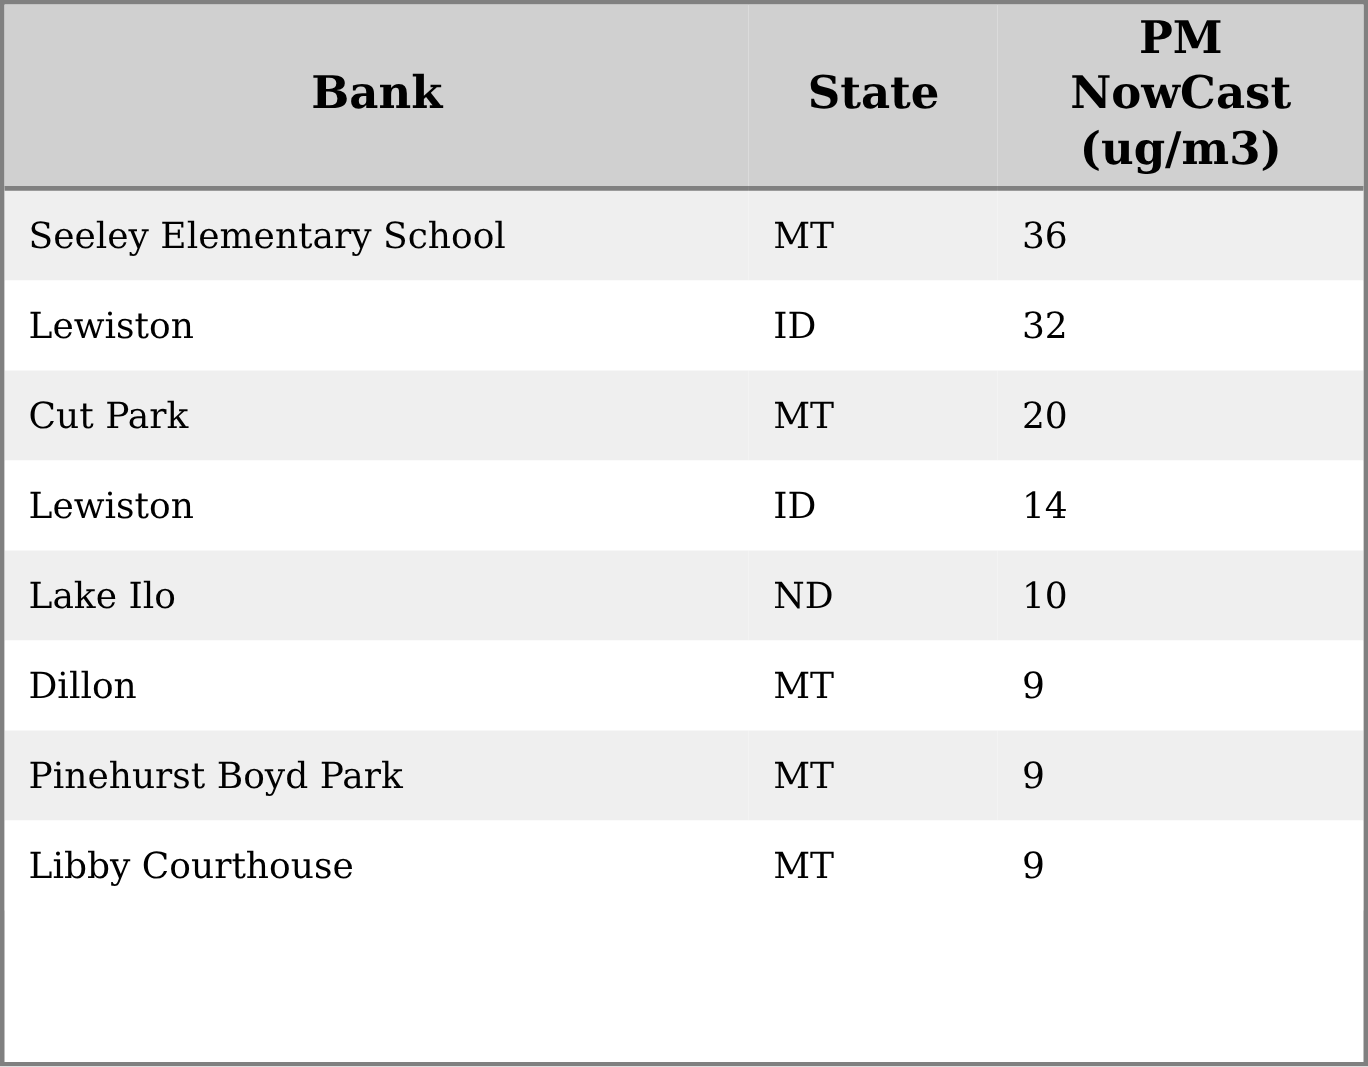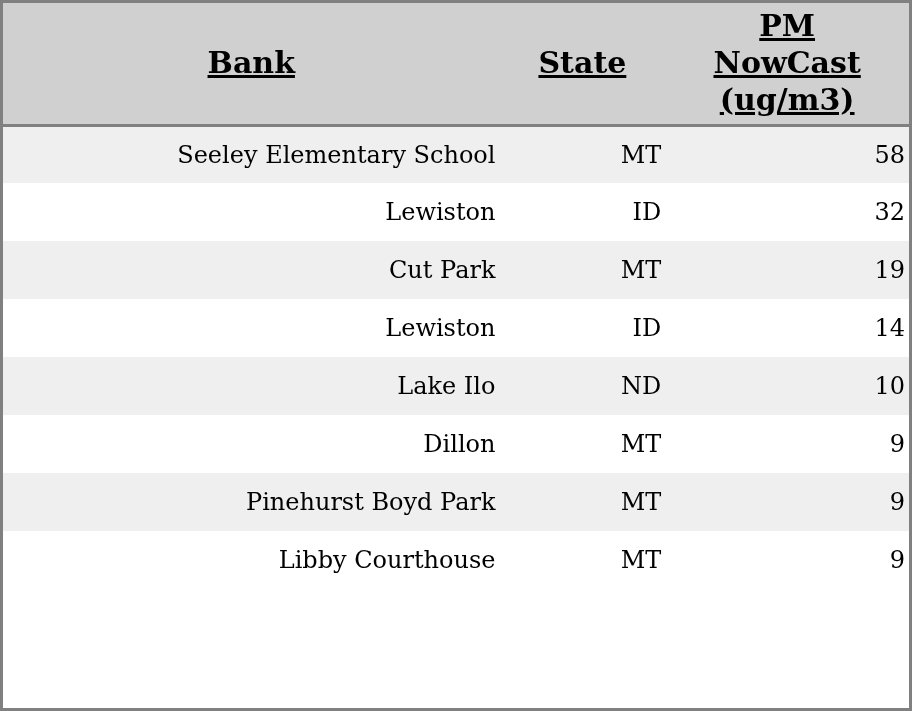--- a/index.html
+++ b/index.html
@@ -32,28 +32,27 @@
     background: var(--header-bg);
     border-bottom: 3px solid var(--border-color);
     height: 122px;
     font-size: 30px;
     font-weight: bold;
     text-align: center;
     vertical-align: middle;
     white-space: pre-line;
     line-height: 1.22;
     padding: 0;
-    text-decoration: underline;
   }
   tbody td {
     height: 58px;
     font-size: 24px;
-    text-align: right;
+    text-align: left;
     vertical-align: middle;
-    padding: 4px;
+    padding: 16px;
     white-space: nowrap;
   }
   tbody tr:nth-child(odd)  td { background: var(--row-alt-bg); }
   tbody tr:nth-child(even) td { background: var(--row-bg); }
 </style>
 </head>
 <body>
 
 <div class="table-frame">
   <table class="pm-table">
@@ -68,31 +67,31 @@
         <th>State</th>
         <th>PM
 NowCast
 (ug/m3)</th>
       </tr>
     </thead>
     <tbody>
         <tr>
     <td>Seeley Elementary School</td>
     <td>MT</td>
-    <td>58</td>
+    <td>36</td>
   </tr>
         <tr>
     <td>Lewiston</td>
     <td>ID</td>
     <td>32</td>
   </tr>
         <tr>
     <td>Cut Park</td>
     <td>MT</td>
-    <td>19</td>
+    <td>20</td>
   </tr>
         <tr>
     <td>Lewiston</td>
     <td>ID</td>
     <td>14</td>
   </tr>
         <tr>
     <td>Lake Ilo</td>
     <td>ND</td>
     <td>10</td>

